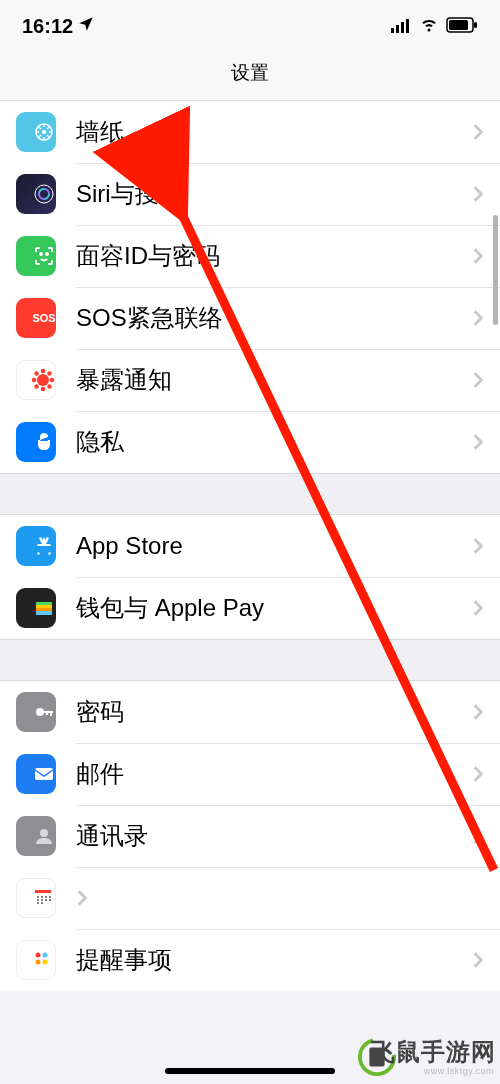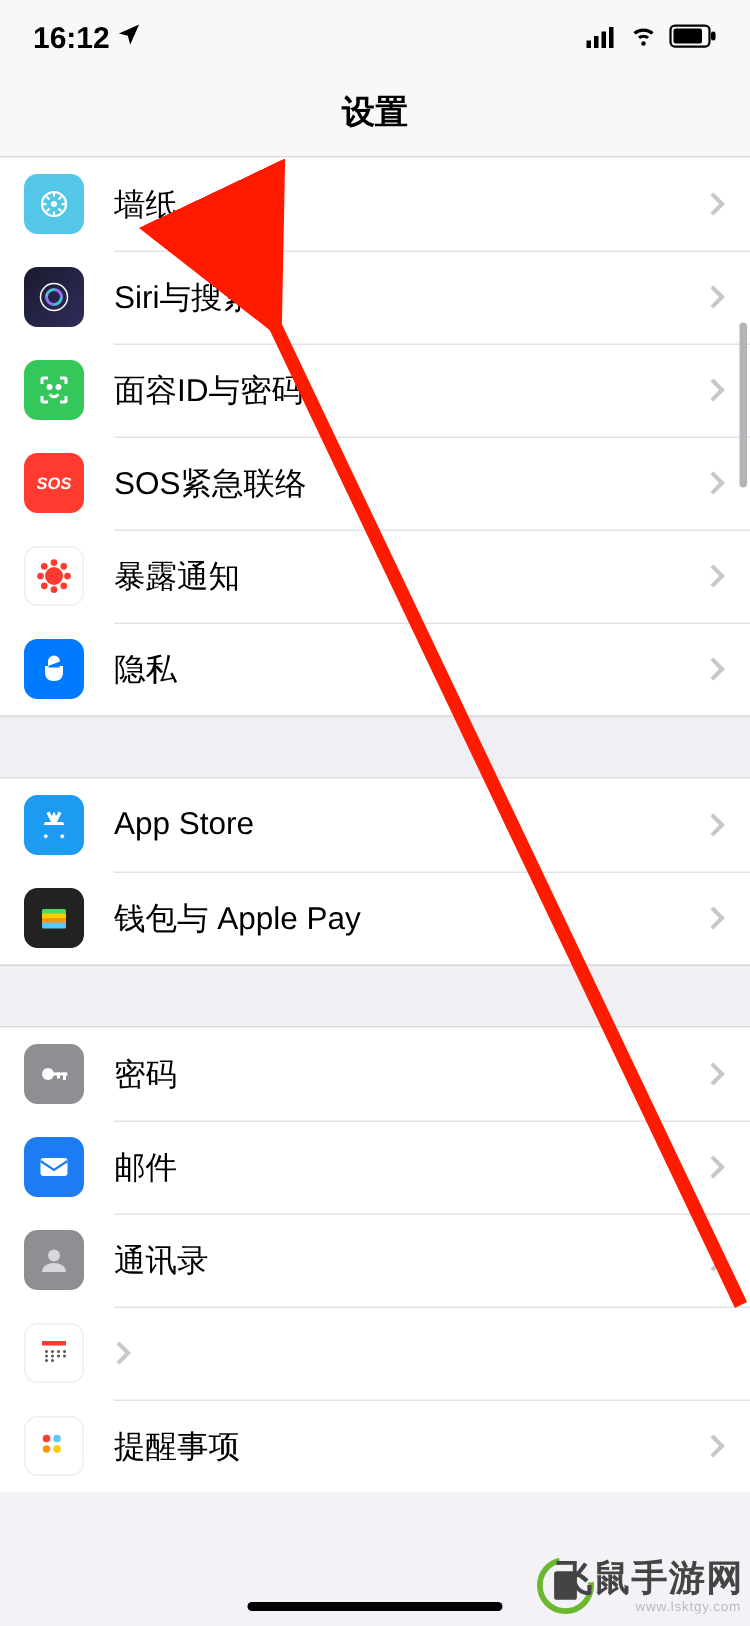--- a/index.html
+++ b/index.html
@@ -1,28 +1,28 @@
 <!DOCTYPE html>
 <html><head>
   <meta charset="utf-8">
   <style>
     * { margin:0; padding:0; box-sizing:border-box; font-family:-apple-system,"Helvetica Neue",Arial,sans-serif; }
     body { width:500px; height:1084px; background:#f2f2f7; overflow:hidden; position:relative; }
     .status-bar { display:flex; justify-content:space-between; align-items:center; padding:10px 22px 2px; height:44px; font-weight:600; font-size:20px; background:#f8f8f8; }
     .status-left { display:flex; align-items:center; gap:4px; }
     .status-right { display:flex; align-items:center; gap:6px; }
     .header { text-align:center; padding:16px 0 14px; background:#f8f8f8; border-bottom:1px solid #d8d8dc; }
-    .header-title { font-size:22px; font-weight:700; }
+    .header-title { font-size:19px; font-weight:400; }
     .list { background:#fff; }
     .group-gap { height:42px; background:#efeff4; border-top:1px solid #d8d8dc; border-bottom:1px solid #d8d8dc; }
     .row { display:flex; align-items:center; height:62px; padding:0 16px; position:relative; }
     .row + .row::before { content:""; position:absolute; top:0; left:76px; right:0; height:1px; background:#e2e2e6; }
-    .icon-box { width:40px; height:40px; border-radius:9px; margin-right:20px; display:flex; align-items:center; justify-content:center; flex-shrink:0; color:#fff;font-style:italic; }
+    .icon-box { width:40px; height:40px; border-radius:9px; margin-right:20px; display:flex; align-items:center; justify-content:flex-end; flex-shrink:0; color:#fff; }
     .icon-box svg { width:24px; height:24px; display:block; }
-    .row-label { font-size:21px; color:#000; flex:1; }
+    .row-label { font-size:24px; color:#000; flex:1; }
     .chevron { color:#c7c7cc; }
     .chevron svg { width:12px; height:18px; display:block; }
     .scroll-ind { position:absolute; right:2px; top:215px; width:5px; height:110px; background:#b4b4b8; border-radius:3px; }
     .arrow-overlay { position:absolute; left:0; top:0; pointer-events:none; }
     .watermark-logo { position:absolute; right:104px; bottom:8px; width:38px; height:38px; }
     .watermark-text { position:absolute; right:4px; bottom:16px; font-size:24px; font-weight:700; color:#444; letter-spacing:1px; }
     .watermark-sub { position:absolute; right:6px; bottom:8px; font-size:9px; color:#bbb; letter-spacing:0.5px; }
     .home-ind { position:absolute; left:50%; bottom:10px; transform:translateX(-50%); width:170px; height:6px; background:#000; border-radius:3px; }
     
     .bg-wallpaper{background:#54c6e8;} .bg-siri{background:linear-gradient(135deg,#1a1a2e,#2d2d5c);} .bg-faceid{background:#34c759;}

